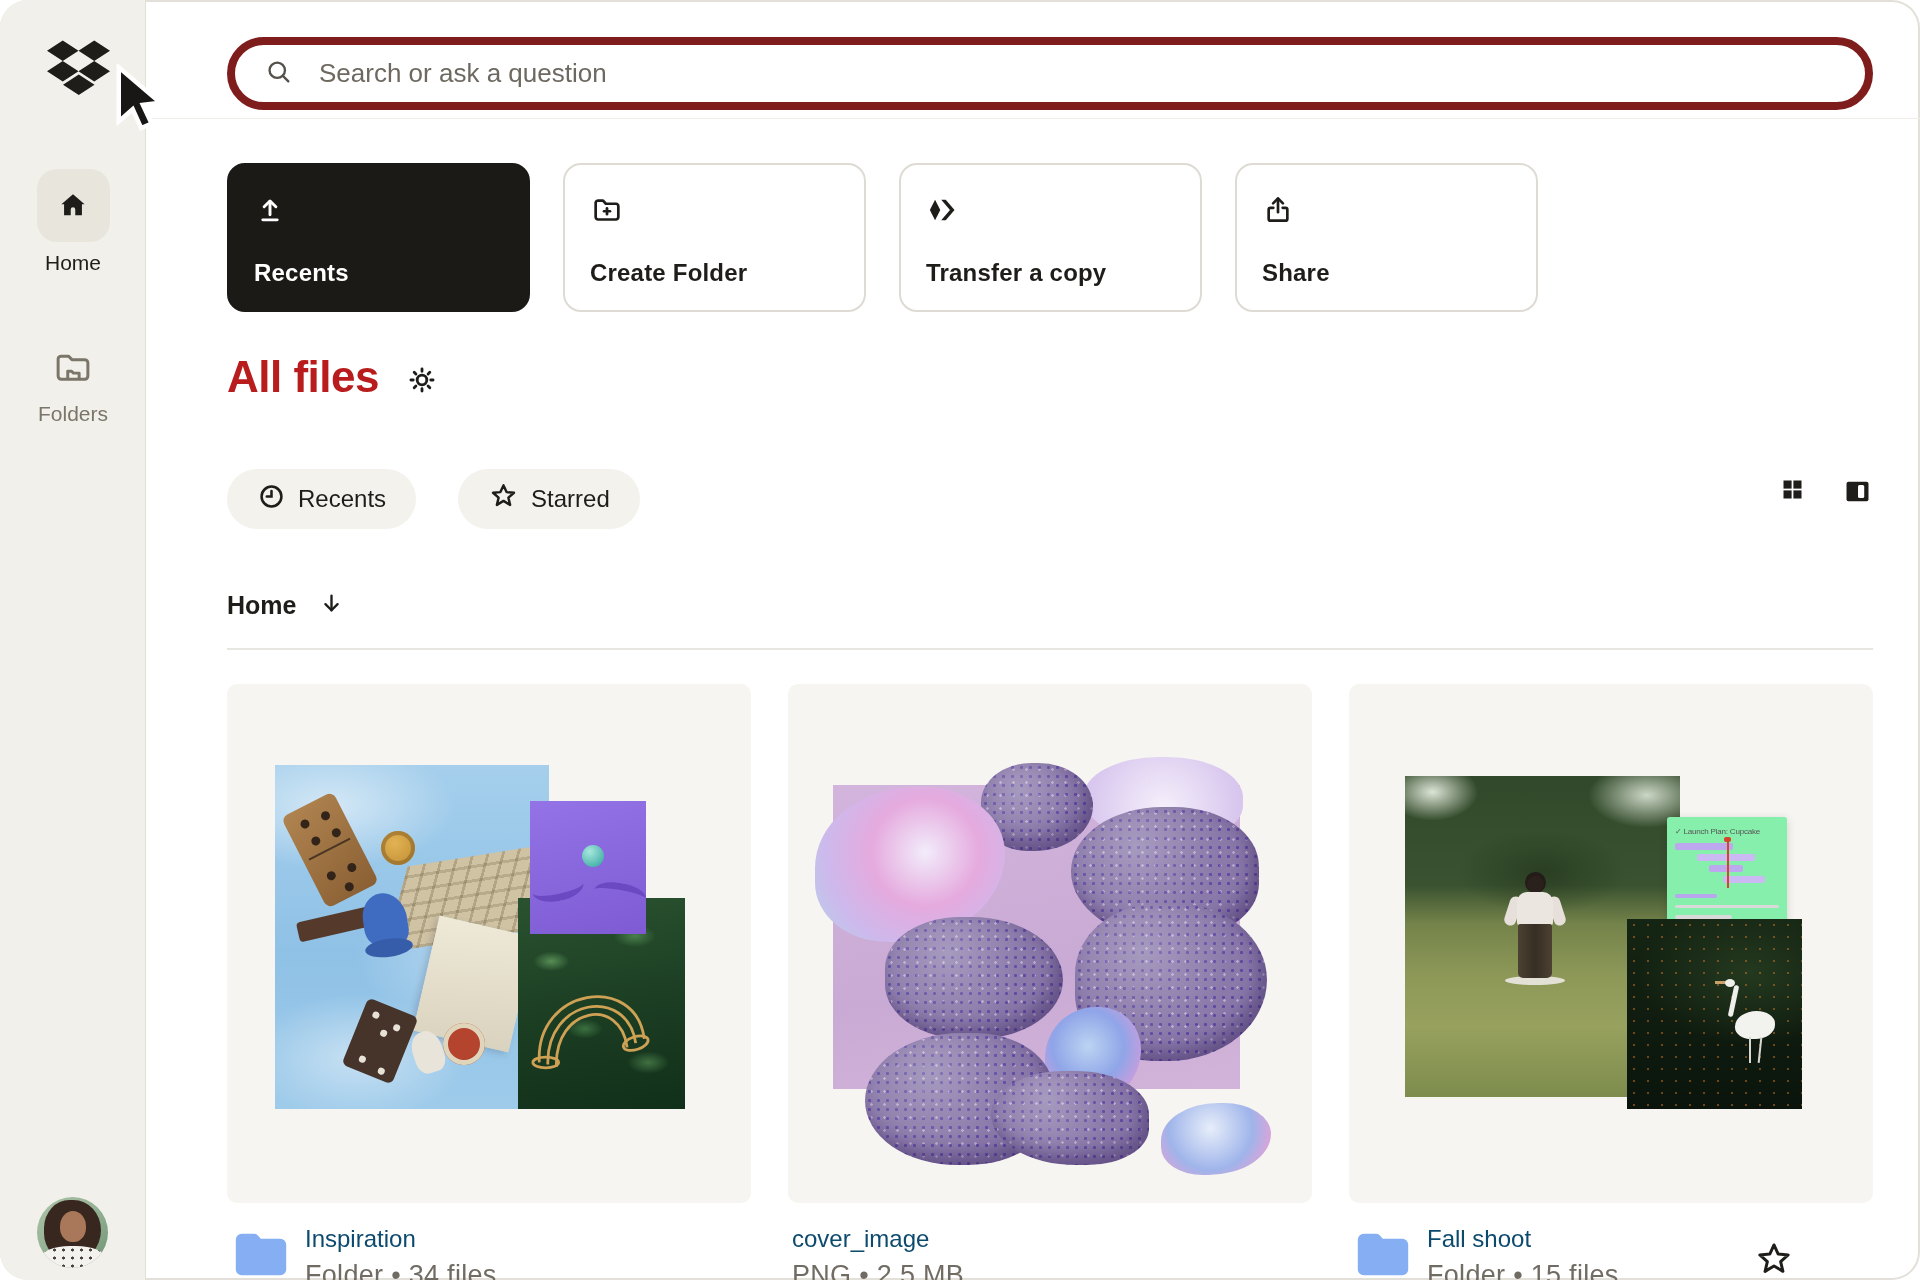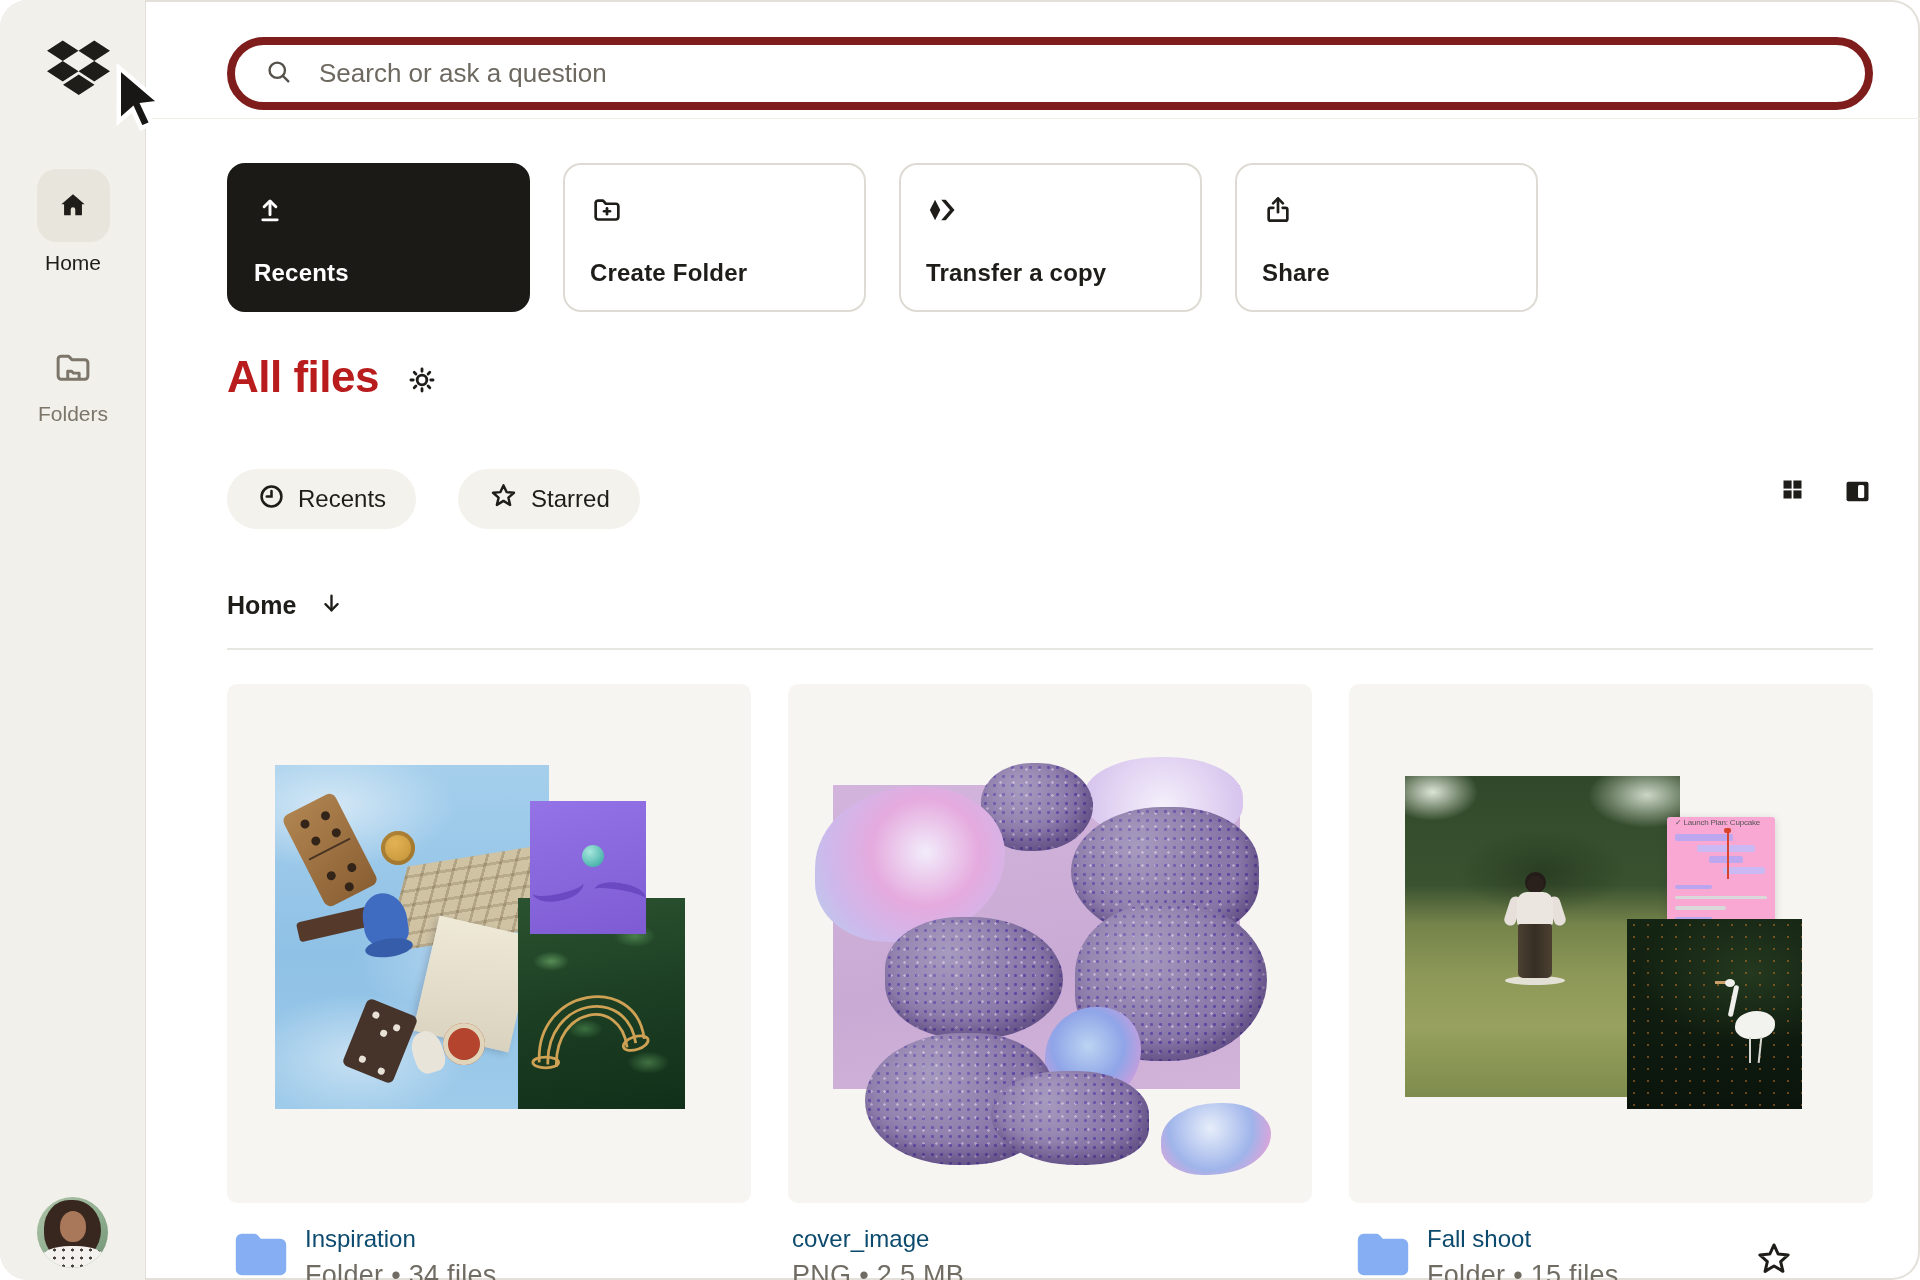--- a/index.html
+++ b/index.html
@@ -170,22 +170,22 @@
       radial-gradient(70px 44px at 10% 5%, #dde5d6, transparent 65%),
       radial-gradient(90px 50px at 88% 6%, #ccd7c6, transparent 65%),
       radial-gradient(120px 60px at 50% 30%, rgba(30,48,24,.55), transparent 70%),
       linear-gradient(180deg,#31492a 0%, #3a5230 34%, #74834a 46%, #8d9858 62%, #98a15e 78%, #7d8c4c 100%); }
   .person-head { position:absolute; left:122px; top:100px; width:17px; height:17px; border-radius:50%; background:#2a211c; box-shadow:0 -2px 0 2px #241c18; }
   .person-top { position:absolute; left:112px; top:116px; width:36px; height:34px; border-radius:10px 10px 4px 4px; background:#ece6e0; }
   .person-arm-l { position:absolute; left:102px; top:120px; width:12px; height:30px; border-radius:6px; background:#e7e0da; transform:rotate(18deg); }
   .person-arm-r { position:absolute; left:146px; top:120px; width:12px; height:30px; border-radius:6px; background:#e7e0da; transform:rotate(-18deg); }
   .person-pants { position:absolute; left:113px; top:148px; width:34px; height:54px; background:linear-gradient(90deg,#4c4132,#372e24 50%,#4c4132); border-radius:2px 2px 5px 5px; }
   .person-board { position:absolute; left:100px; top:200px; width:60px; height:9px; border-radius:50%; background:#e3e0d6; }
-  .art3-doc { position:absolute; left:318px; top:133px; width:108px; height:137px; background:#f9a8d4; border-radius:3px;
-    box-shadow:0 2px 8px rgba(40,40,40,.18); padding:1px 8px; overflow:hidden; }
+  .art3-doc { position:absolute; left:318px; top:133px; width:120px; height:137px; background:#86efac; border-radius:3px;
+    box-shadow:0 2px 8px rgba(40,40,40,.18); padding:10px 8px; overflow:hidden; }
   .doc-title { font-size:8px; color:#555; white-space:nowrap; letter-spacing:-.2px; }
   .gantt { position:relative; margin-top:7px; height:44px; }
   .gbar { position:absolute; height:7px; border-radius:2px; background:#bda8f0; }
   .gb1 { left:0; top:0; width:58px; }
   .gb2 { left:22px; top:11px; width:58px; background:#cab9f3; }
   .gb3 { left:34px; top:22px; width:34px; }
   .gb4 { left:48px; top:33px; width:42px; background:#cab9f3; }
   .gline { position:absolute; left:52px; top:-3px; width:1.5px; height:48px; background:#d6442e; }
   .gdot { position:absolute; left:49px; top:-6px; width:7px; height:5px; background:#d6442e; border-radius:2px; }
   .doc-row { height:3.5px; background:#d9d9d9; border-radius:2px; margin-top:7px; }

